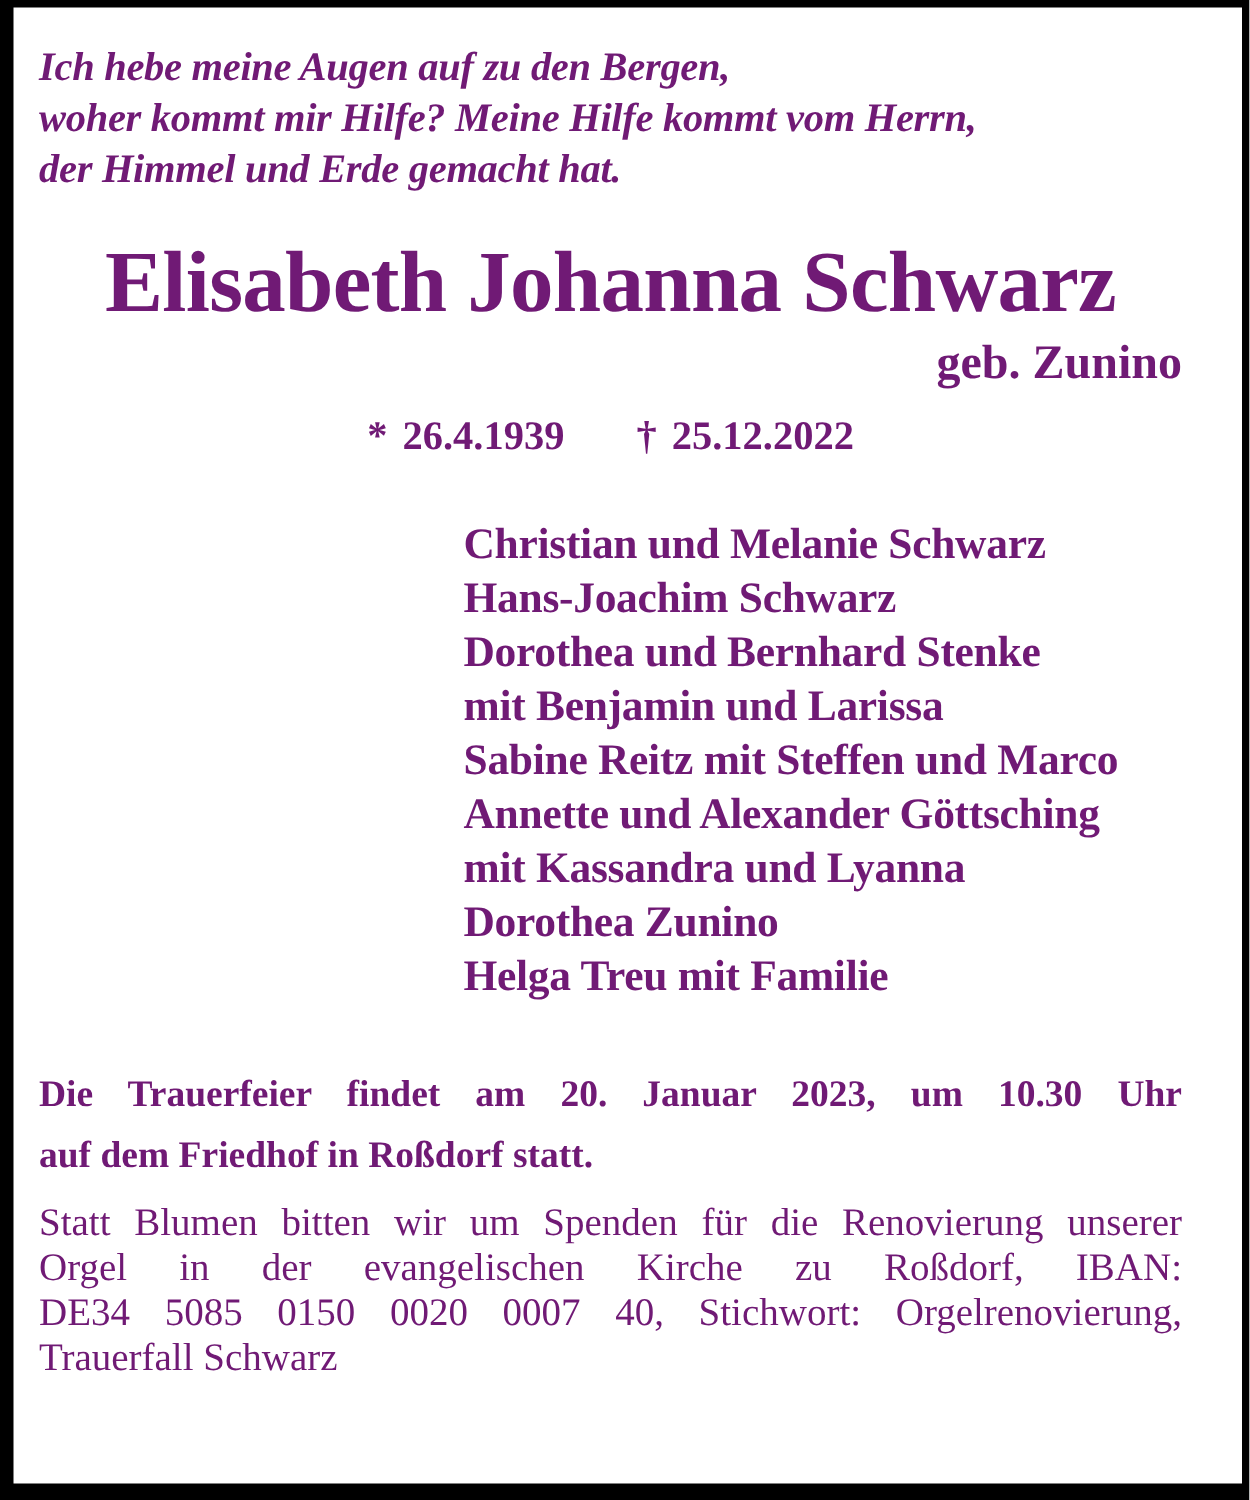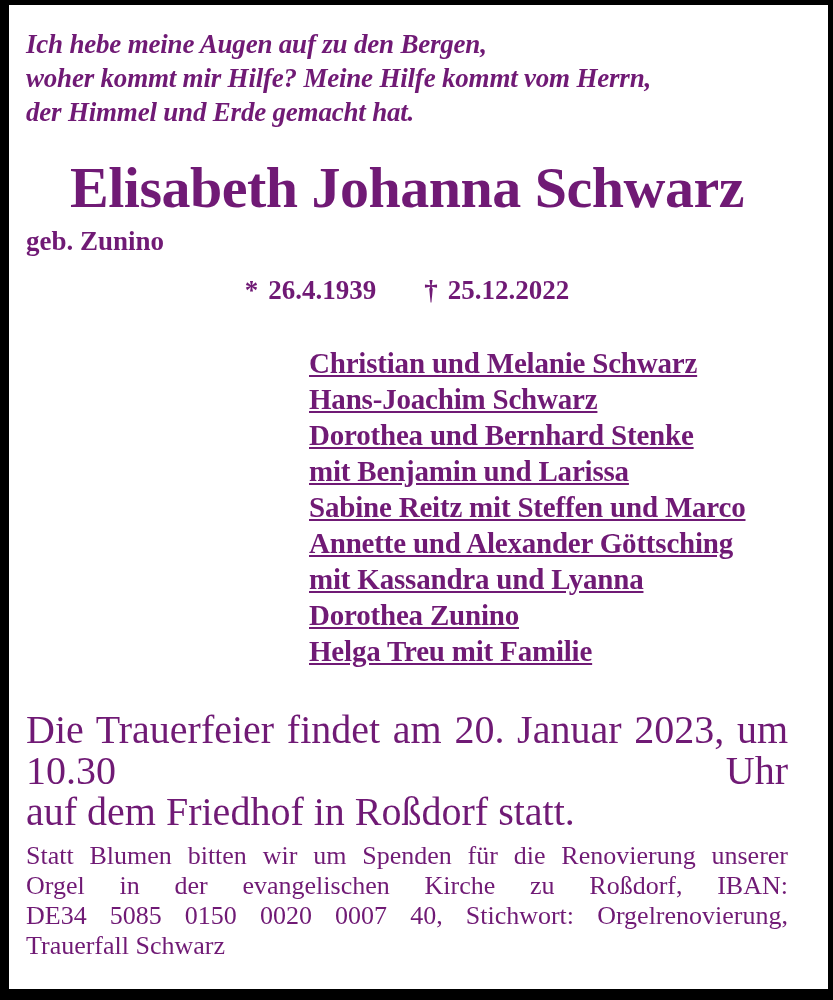--- a/index.html
+++ b/index.html
@@ -38,45 +38,46 @@
     margin-top: 26px;
     font-size: 58px;
     line-height: 66px;
     font-weight: bold;
     text-align: center;
     letter-spacing: -0.5px;
     white-space: nowrap;
   }
   .maiden {
     margin-top: 4px;
-    font-size: 27px;
+    font-size: 32px;
     line-height: 32px;
     font-weight: bold;
-    text-align: left;
+    text-align: right;
   }
   .dates {
     margin-top: 16px;
     font-size: 27px;
     line-height: 34px;
     font-weight: bold;
     text-align: center;
   }
   .dates .death-part { margin-left: 48px; }
   .dates .sym { display: inline-block; margin-right: 10px; }
   .mourners {
     margin-top: 38px;
     margin-left: 283px;
     font-size: 29px;
     font-weight: bold;
     letter-spacing: -0.2px;
   }
-  .mourners div { line-height: 36px; white-space: nowrap; text-decoration: underline; }
+  .mourners div { line-height: 36px; white-space: nowrap; }
   .funeral {
     margin-top: 40px;
-    font-size: 40px;
+    font-size: 25px;
+    font-weight: bold;
   }
   .funeral div {
     line-height: 41px;
     text-align: justify;
     text-align-last: justify;
   }
   .funeral div:last-child { text-align: left; text-align-last: left; }
   .donation {
     margin-top: 9px;
     font-size: 26px;

